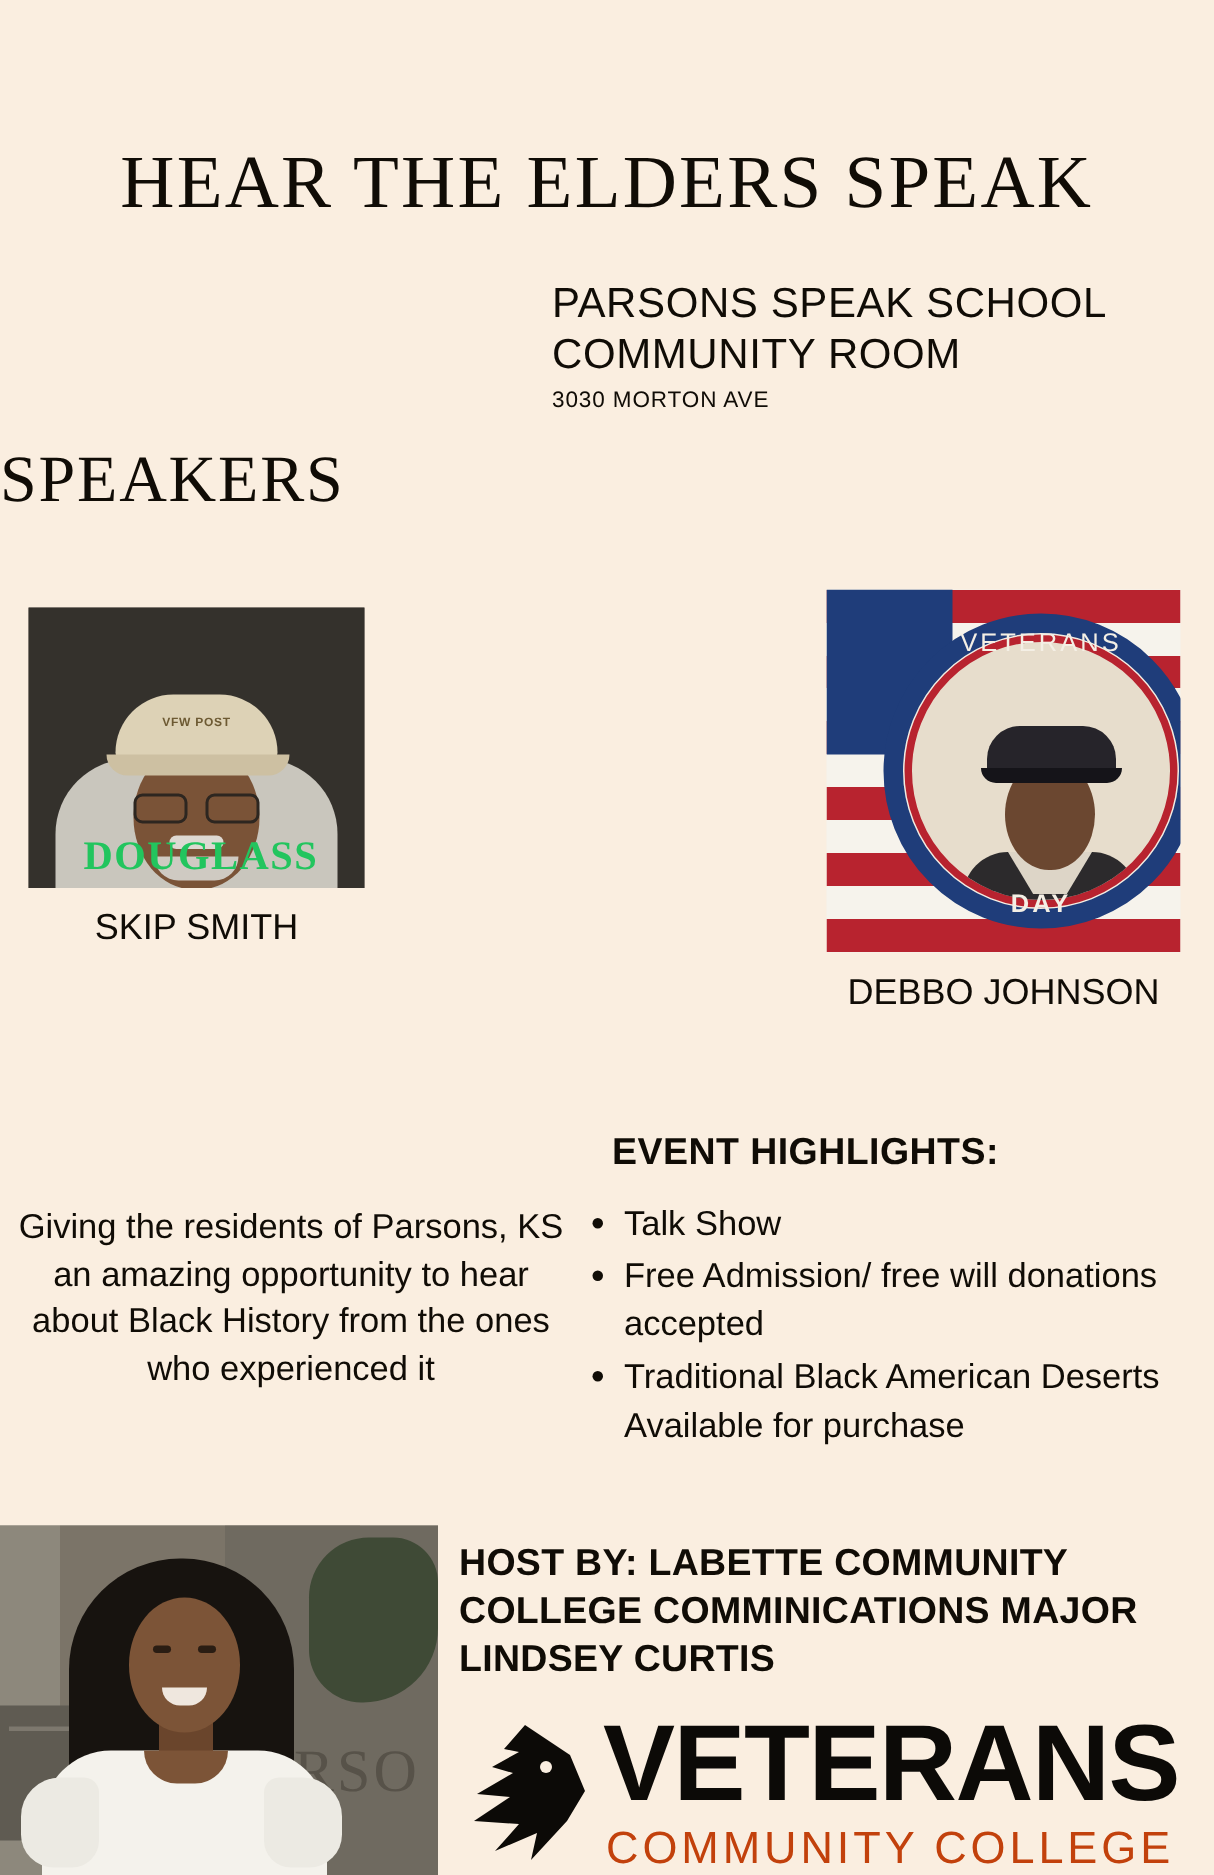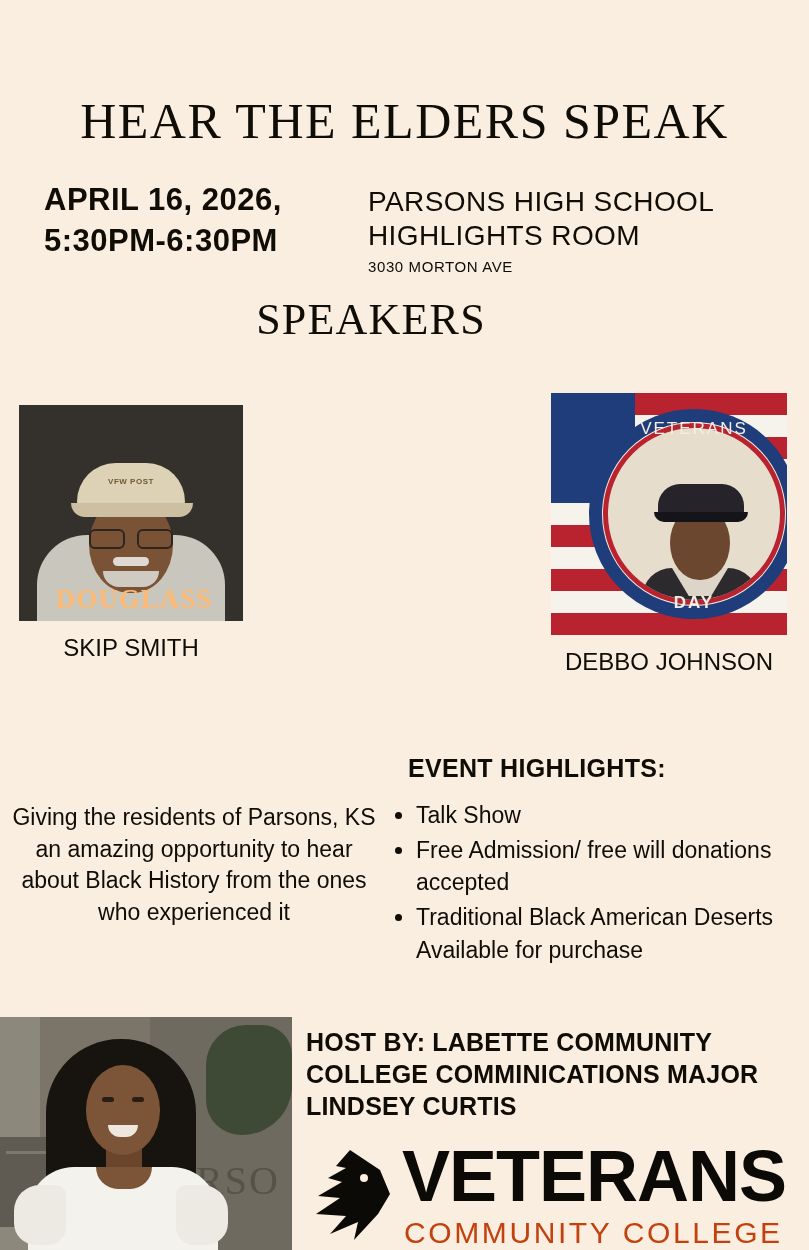--- a/index.html
+++ b/index.html
@@ -64,21 +64,20 @@
     letter-spacing: 0.6px;
     margin-top: 6px;
   }
 
   
   .speakers-heading {
     position: absolute;
     top: 272px;
     left: 0;
     width: 742px;
-    text-align: center;
     font-family: "Liberation Serif", serif;
     font-size: 44px;
     letter-spacing: 1.2px;
     color: #100c06;
   }
 
   
   .speaker {
     position: absolute;
   }
@@ -89,30 +88,30 @@
   }
   .speaker .caption {
     text-align: center;
     font-size: 24px;
     line-height: 1.25;
     margin-top: 12px;
     color: #100c06;
   }
 
   #sp1 { left: 19px;  top: 383px; width: 224px; }
-  #sp1 .photo { width: 224px; height: 216px; }
+  #sp1 .photo { width: 224px; height: 187px; }
   #sp2 { left: 312px; top: 388px; width: 152px; }
   #sp2 .photo { width: 152px; height: 208px; }
   #sp3 { left: 551px; top: 371px; width: 236px; }
   #sp3 .photo { width: 236px; height: 242px; background: #f3efe7; }
 
   
   .p1-bg { position:absolute; inset:0; background:#34312c; }
   .p1-shirt { position:absolute; left:18px; bottom:0; width:188px; height:86px; background:#c9c6bd; border-radius:50px 50px 0 0; }
-  .p1-shirt-text { position:absolute; left:30px; bottom:6px; width:170px; text-align:center; font-family:"Liberation Serif",serif; font-weight:bold; font-size:27px; color:#fdba74; letter-spacing:1px; }
+  .p1-shirt-text { position:absolute; left:30px; bottom:6px; width:170px; text-align:center; font-family:"Liberation Serif",serif; font-weight:bold; font-size:27px; color:#22c55e; letter-spacing:1px; }
   .p1-neck { position:absolute; left:86px; bottom:78px; width:52px; height:34px; background:#6b4a33; }
   .p1-face { position:absolute; left:70px; top:92px; width:84px; height:96px; background:#7a5337; border-radius:42px/50px; }
   .p1-cap { position:absolute; left:58px; top:58px; width:108px; height:46px; background:#ddd2b6; border-radius:52px 52px 10px 10px; }
   .p1-brim { position:absolute; left:52px; top:98px; width:122px; height:14px; background:#cdc0a2; border-radius:0 0 60px 60px; }
   .p1-cap-text { position:absolute; left:58px; top:72px; width:108px; text-align:center; font-size:8px; font-weight:bold; color:#6d5a33; letter-spacing:0.5px; }
   .p1-glasses { position:absolute; left:70px; top:124px; width:84px; height:16px; }
   .p1-glasses::before, .p1-glasses::after { content:""; position:absolute; top:0; width:32px; height:16px; border:2px solid #2d2620; border-radius:6px; }
   .p1-glasses::before { left:0; }
   .p1-glasses::after { right:0; }
   .p1-stache { position:absolute; left:94px; top:152px; width:36px; height:9px; background:#ded9d2; border-radius:5px; }
@@ -259,24 +258,23 @@
     color: #c2410c;
   }
 </style>
 </head>
 <body>
 
 <div class="poster">
 
   <div class="title">HEAR THE ELDERS SPEAK</div>
 
-  <div class="datetime">APRIL 16, 2026, 5:30PM-6:30PM</div>
 
   <div class="venue">
-    <div>PARSONS HIGH SCHOOL HIGHLIGHTS ROOM</div>
+    <div>PARSONS SPEAK SCHOOL COMMUNITY ROOM</div>
     <div class="venue-addr">3030 MORTON AVE</div>
   </div>
 
   <div class="speakers-heading">SPEAKERS</div>
 
   <div class="speaker" id="sp1">
     <div class="photo">
       <div class="p1-bg"></div>
       <div class="p1-shirt"></div>
       <div class="p1-neck"></div>

